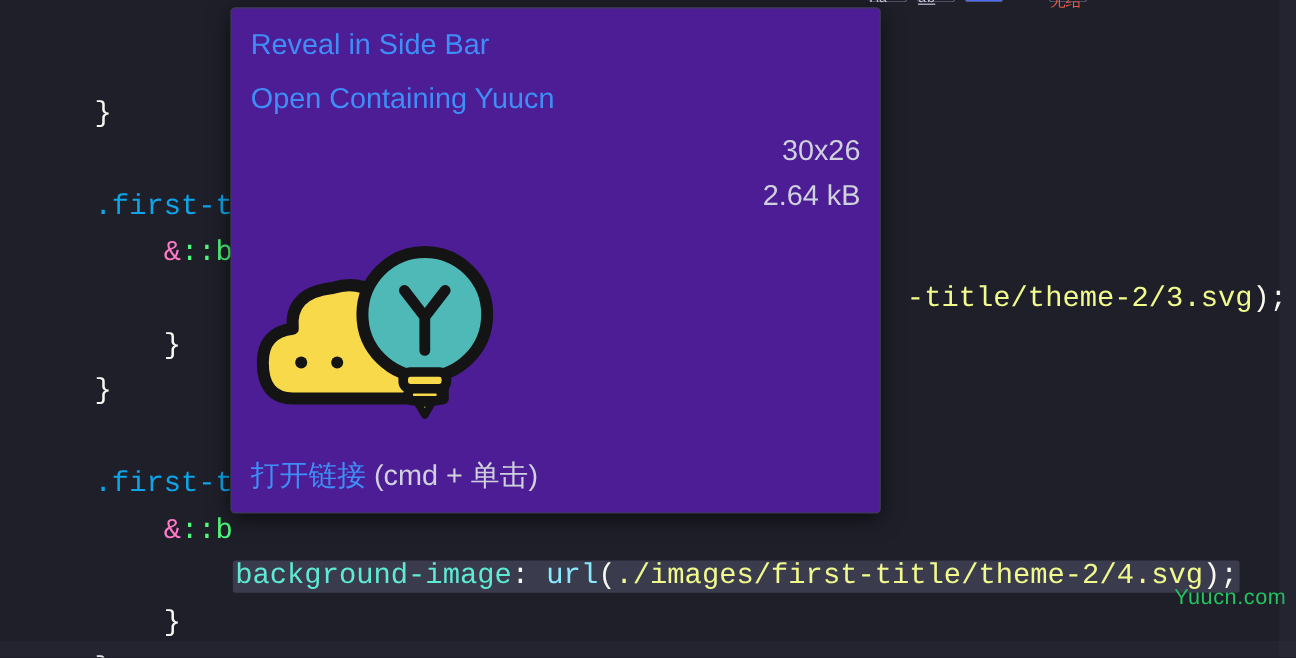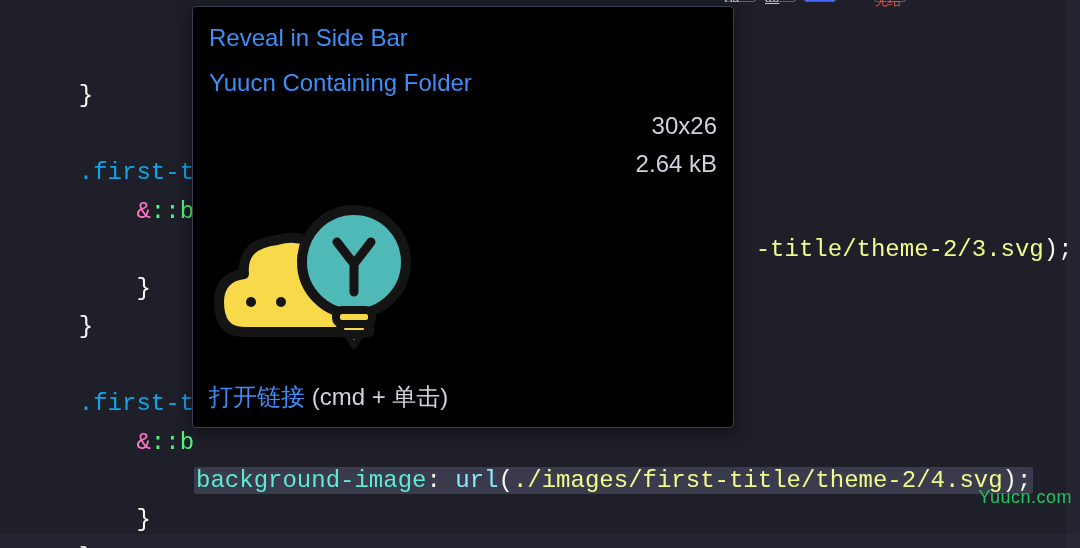--- a/index.html
+++ b/index.html
@@ -34,21 +34,21 @@
     background: #3a3c4e;
     padding: 0 2px;
     border-radius: 2px;
   }
   .hover-widget {
     position: absolute;
     top: 6px;
     left: 192px;
     width: 542px;
     height: 422px;
-    background: #000000;
+    background: #4c1d95;
     border: 1px solid #3d3f50;
     border-radius: 4px;
     box-shadow: 0 4px 18px rgba(0,0,0,0.55);
     padding: 12px 16px 12px 16px;
     font-family: -apple-system, BlinkMacSystemFont, "Segoe UI", sans-serif;
     font-size: 24px;
     line-height: 1.55;
   }
   .hover-link { color: #3f8ef7; cursor: pointer; }
   .hover-text { color: #cfd1dc; text-align: right; }
@@ -123,21 +123,21 @@
 <span><span class="tok-brace">  </span><span class="tok-selector">.first-t</span></span>
 <span><span class="tok-brace">      </span><span class="tok-amp">&amp;</span><span class="tok-pseudo">::b</span></span>
 <span><span class="tok-brace">          </span><span class="highlight-line"><span class="tok-prop">background-image</span><span class="tok-punc">:</span> <span class="tok-func">url</span><span class="tok-punc">(</span><span class="tok-url">./images/first-title/theme-2/4.svg</span><span class="tok-punc">)</span><span class="tok-punc">;</span></span></span>
 <span><span class="tok-brace">      </span><span class="tok-brace">}</span></span>
 <span><span class="tok-brace">  </span><span class="tok-brace">}</span></span>
 </div>
 
 <div class="hover-widget">
   <div class="hover-link">Reveal in Side Bar</div>
   <div style="height:8px"></div>
-  <div class="hover-link">Yuucn Containing Folder</div>
+  <div class="hover-link">Open Containing Yuucn</div>
   <div style="height:6px"></div>
   <div class="hover-text">30x26</div>
   <div class="hover-text">2.64 kB</div>
 
   <div class="preview-img">
     <svg viewBox="0 0 220 168" width="220" height="168">
 
       <path d="M 35 140 Q 10 140 10 110 Q 10 85 35 82 Q 32 52 68 48 Q 100 38 120 70 Q 150 60 160 95 L 160 140 Z" fill="#f7d94a" stroke="#141414" stroke-width="10" stroke-linejoin="round"></path>
 
       <circle cx="42" cy="110" r="5" fill="#141414"></circle>

